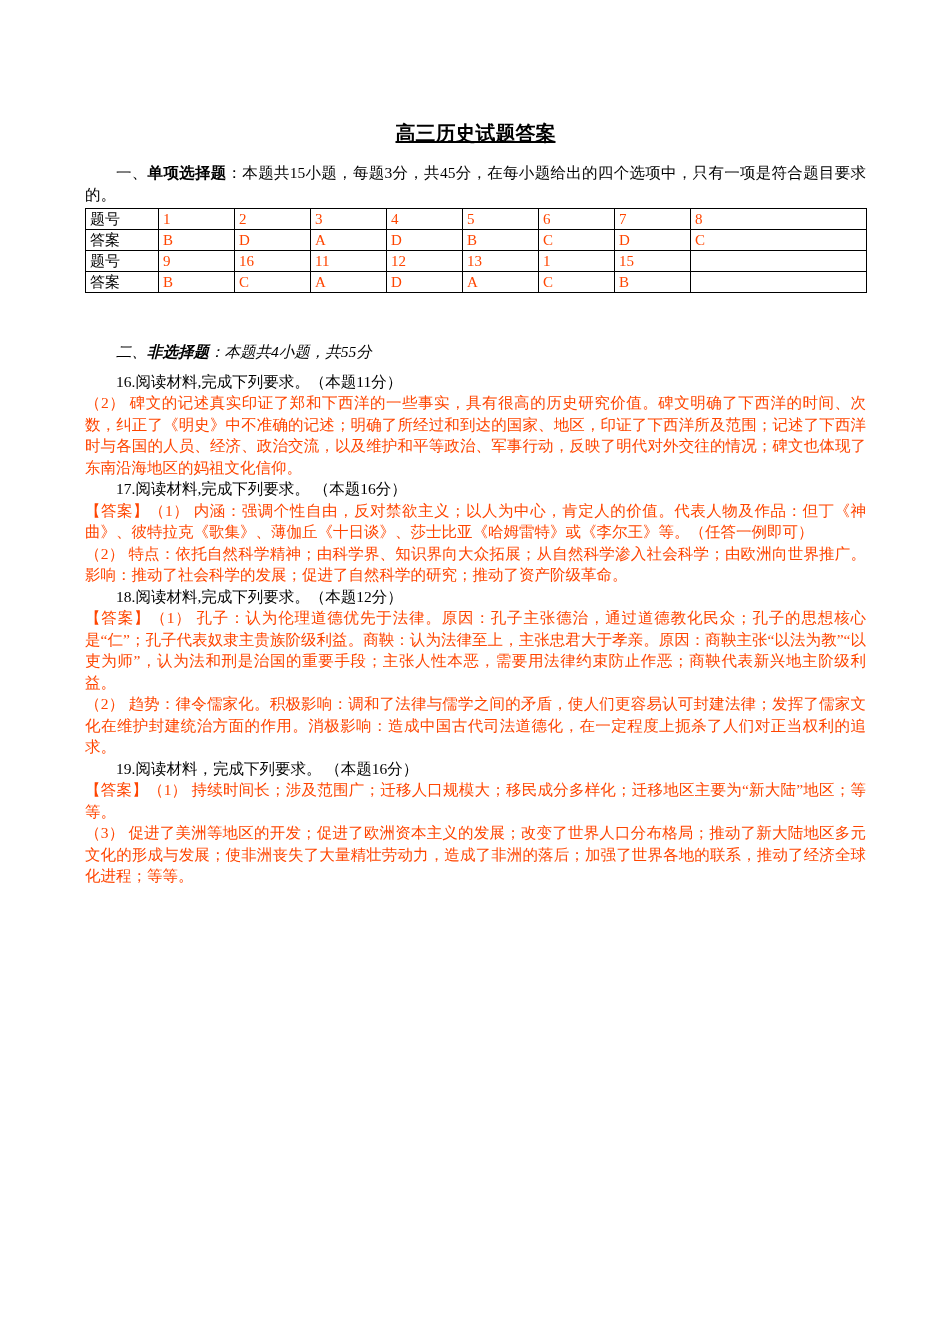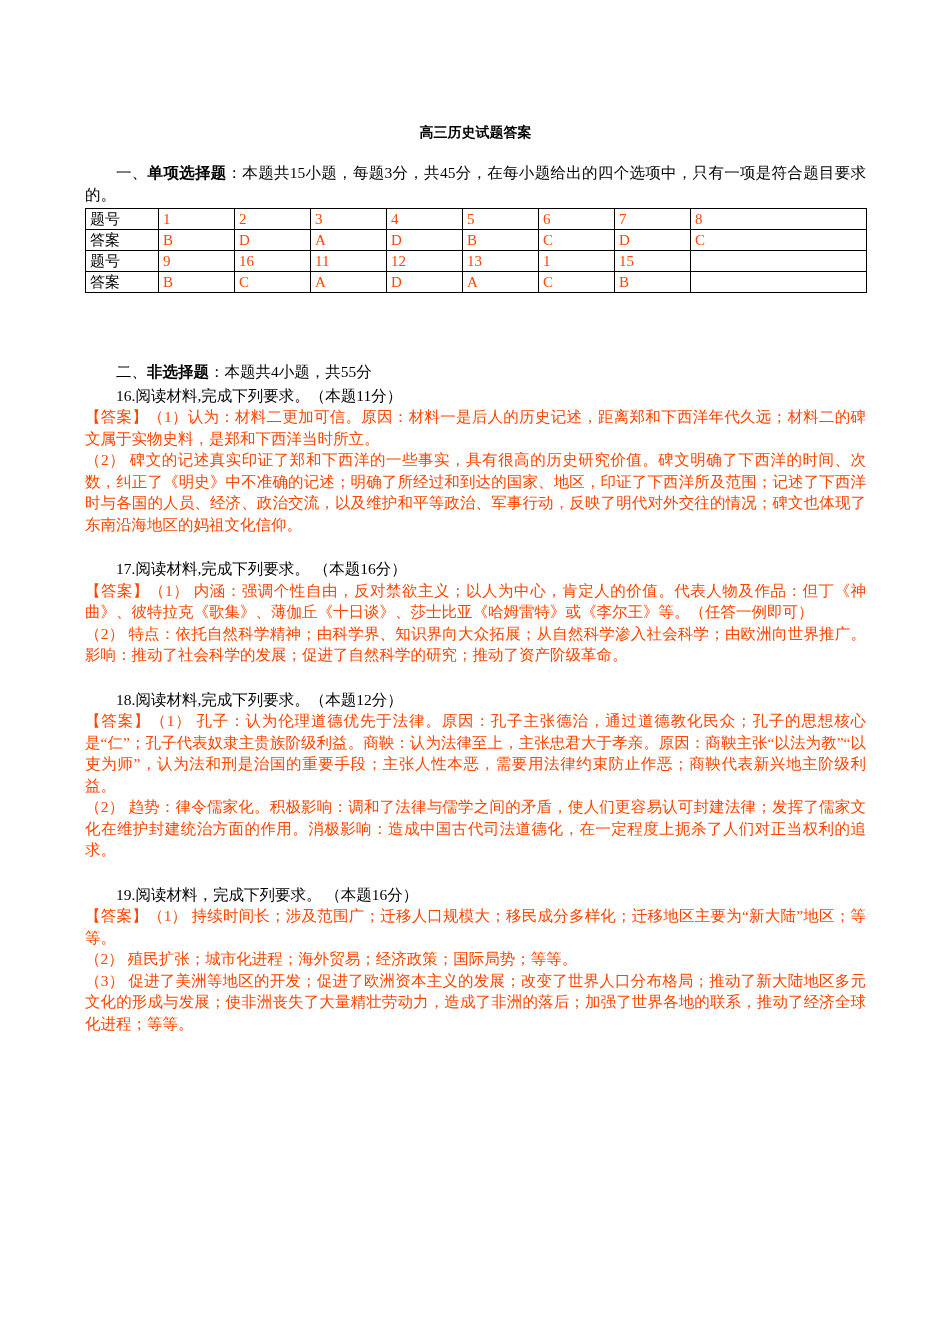--- a/index.html
+++ b/index.html
@@ -12,23 +12,24 @@
     font-family:"Liberation Serif","DejaVu Serif",serif;
     font-size:15.5px;
     line-height:21.5px;
     padding:120px 84px 0 85px;
     overflow:hidden;
   }
   p{margin:0;text-align:justify;}
   .title{
     text-align:center;
     font-weight:bold;
-    font-size:14px;
+    font-size:20px;
     line-height:26px;
     margin:0 0 16px 0;
+    text-decoration:underline;
   }
   .indent2{text-indent:2em;}
   .b{font-weight:bold;}
   .red{color:var(--answer-color,#ff4500);}
   table.ans{
     border-collapse:collapse;
     table-layout:fixed;
     width:781px;
     margin-top:3px;
   }
@@ -41,23 +42,23 @@
     vertical-align:middle;
     overflow:hidden;
     white-space:nowrap;
     margin-left:35px;
   }
   td.lbl{color:#000000;}
   td.val{color:var(--answer-color,#ff4500);}
   col.c-label{width:73px;}
   col.c-num{width:76px;}
   col.c-last{width:176px;}
-  .section2{margin-top:68px;}
-  .qblock{margin-top:23px;}
-  .qblock.first{margin-top:2px;}
+  .section2{margin-top:48px;font-style:italic;}
+  .qblock{}
+  .qblock.first{margin-top:8px;}
 </style>
 </head>
 <body>
 
 <div class="page">
 
   <p class="title">高三历史试题答案</p>
 
   <p class="indent2"><span>一、</span><span class="b">单项选择题</span><span>：本题共15小题，每题3分，共45分，在每小题给出的四个选项中，只有一项是符合题目要求的。</span></p>
 
@@ -118,36 +119,34 @@
       <td class="val">B</td>
       <td class="val"></td>
     </tr>
   </tbody>
     </table>
 
   <p class="indent2 section2"><span>二、</span><span class="b">非选择题</span><span>：本题共4小题，共55分</span></p>
 
   <div class="qblock first">
     <p class="indent2">16.阅读材料,完成下列要求。（本题11分）</p>
-    <p class="red">【答案】（1）认为：材料二更加可信。原因：材料一是后人的历史记述，距离郑和下西洋年代久远；材料二的碑文属于实物史料，是郑和下西洋当时所立。</p>
     <p class="red">（2） 碑文的记述真实印证了郑和下西洋的一些事实，具有很高的历史研究价值。碑文明确了下西洋的时间、次数，纠正了《明史》中不准确的记述；明确了所经过和到达的国家、地区，印证了下西洋所及范围；记述了下西洋时与各国的人员、经济、政治交流，以及维护和平等政治、军事行动，反映了明代对外交往的情况；碑文也体现了东南沿海地区的妈祖文化信仰。</p>
   </div>
 
   <div class="qblock">
     <p class="indent2">17.阅读材料,完成下列要求。 （本题16分）</p>
     <p class="red">【答案】（1） 内涵：强调个性自由，反对禁欲主义；以人为中心，肯定人的价值。代表人物及作品：但丁《神曲》、彼特拉克《歌集》、薄伽丘《十日谈》、莎士比亚《哈姆雷特》或《李尔王》等。（任答一例即可）</p>
     <p class="red">（2） 特点：依托自然科学精神；由科学界、知识界向大众拓展；从自然科学渗入社会科学；由欧洲向世界推广。影响：推动了社会科学的发展；促进了自然科学的研究；推动了资产阶级革命。</p>
   </div>
 
   <div class="qblock">
     <p class="indent2">18.阅读材料,完成下列要求。（本题12分）</p>
     <p class="red">【答案】（1） 孔子：认为伦理道德优先于法律。原因：孔子主张德治，通过道德教化民众；孔子的思想核心是“仁”；孔子代表奴隶主贵族阶级利益。商鞅：认为法律至上，主张忠君大于孝亲。原因：商鞅主张“以法为教”“以吏为师”，认为法和刑是治国的重要手段；主张人性本恶，需要用法律约束防止作恶；商鞅代表新兴地主阶级利益。</p>
     <p class="red">（2） 趋势：律令儒家化。积极影响：调和了法律与儒学之间的矛盾，使人们更容易认可封建法律；发挥了儒家文化在维护封建统治方面的作用。消极影响：造成中国古代司法道德化，在一定程度上扼杀了人们对正当权利的追求。</p>
   </div>
 
   <div class="qblock">
     <p class="indent2">19.阅读材料，完成下列要求。 （本题16分）</p>
     <p class="red">【答案】（1） 持续时间长；涉及范围广；迁移人口规模大；移民成分多样化；迁移地区主要为“新大陆”地区；等等。</p>
-    <p class="red">（2） 殖民扩张；城市化进程；海外贸易；经济政策；国际局势；等等。</p>
     <p class="red">（3） 促进了美洲等地区的开发；促进了欧洲资本主义的发展；改变了世界人口分布格局；推动了新大陆地区多元文化的形成与发展；使非洲丧失了大量精壮劳动力，造成了非洲的落后；加强了世界各地的联系，推动了经济全球化进程；等等。</p>
   </div>
 
 </div>
 
 </body></html>

